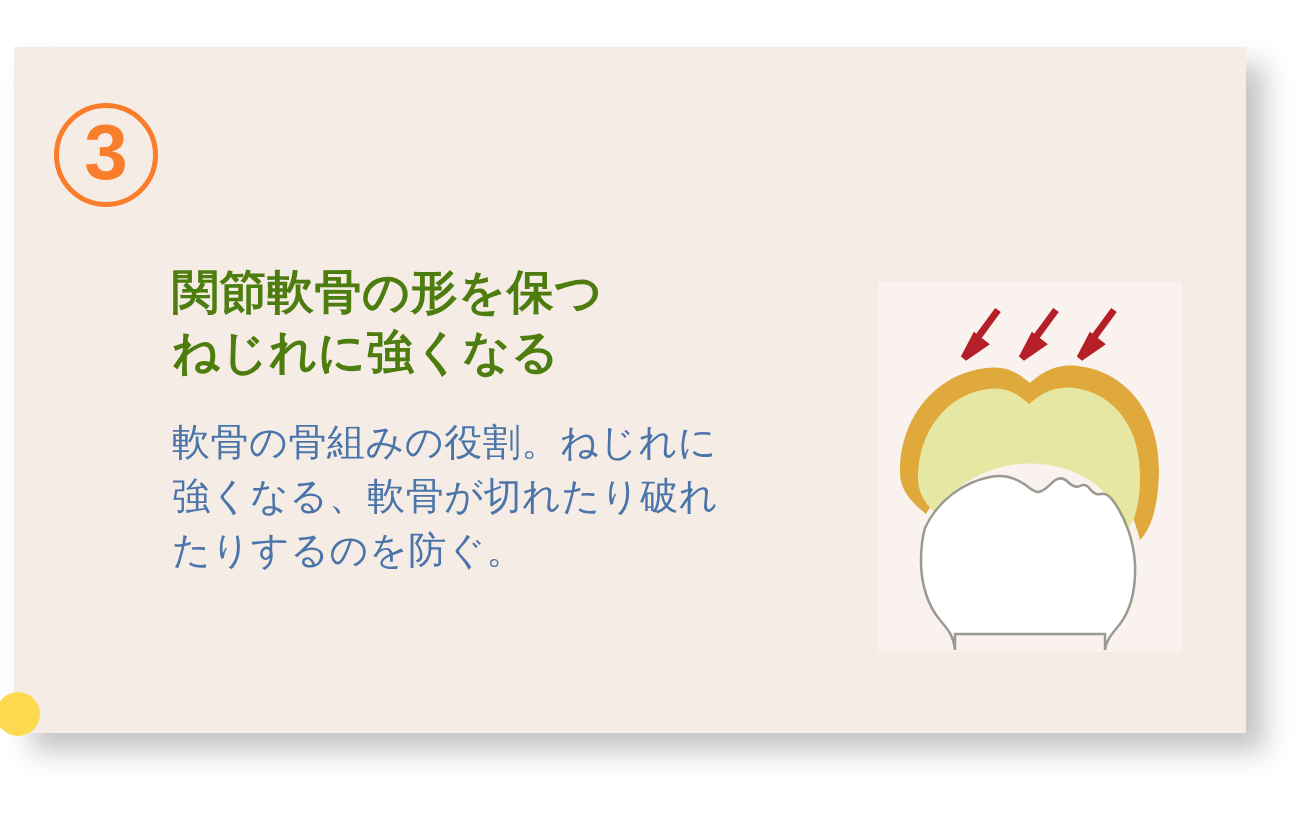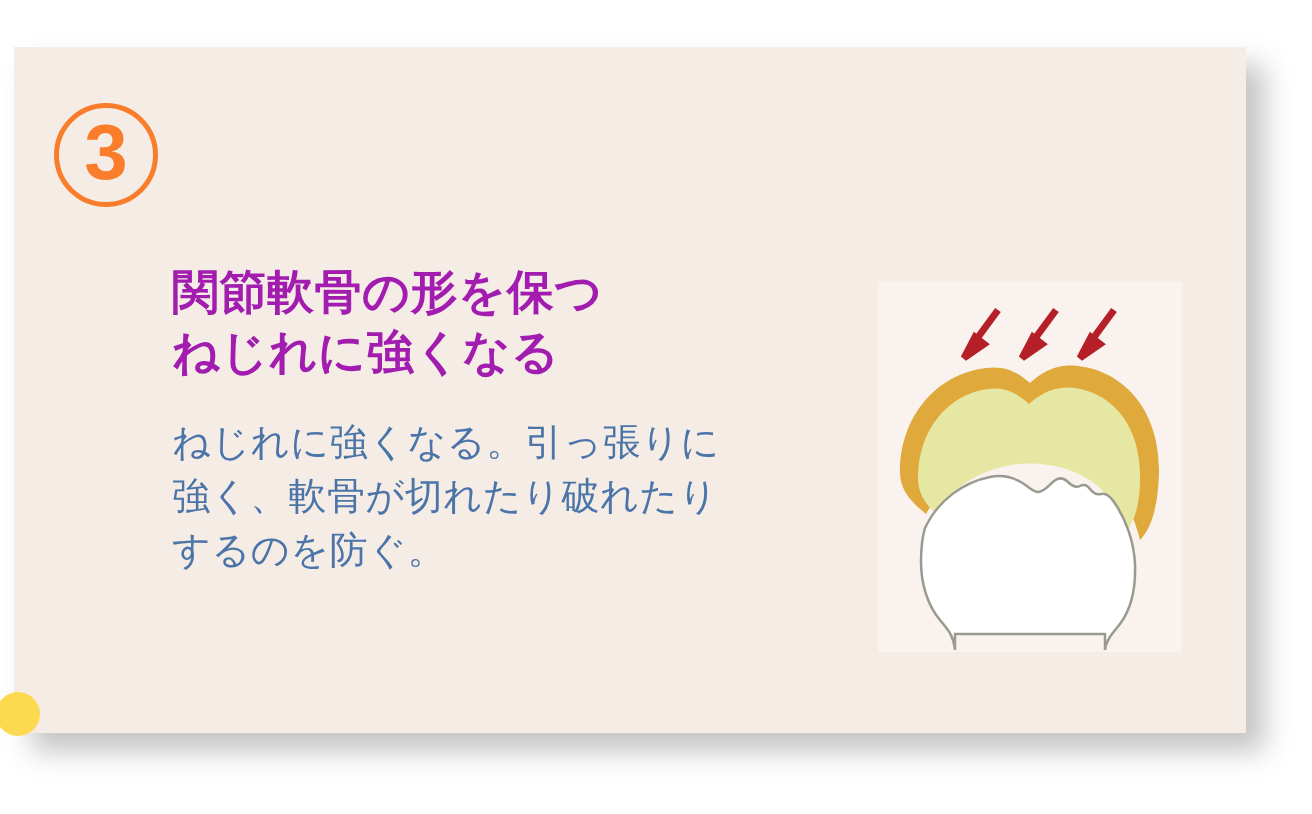--- a/index.html
+++ b/index.html
@@ -75,21 +75,21 @@
 
   
   #text-block {
     position: absolute;
     left: 158px;
     top: 215px;
     width: 560px;
   }
 
   #subtitle {
-    color: #a21caf;
+    color: #4d7c0f;
     font-size: 47px;
     font-weight: bold;
     line-height: 1.28;
     white-space: pre-line;
     letter-spacing: 0.5px;
   }
 
   #body-text {
     margin-top: 34px;
     color: #4b75a9;
@@ -128,21 +128,21 @@
 
   <div id="card">
 
     <div id="title-row">
       <div id="step-badge">3</div>
     </div>
 
     <div id="text-block">
       <div id="subtitle">関節軟骨の形を保つ
 ねじれに強くなる</div>
-      <div id="body-text">ねじれに強くなる。引っ張りに強く、軟骨が切れたり破れたりするのを防ぐ。</div>
+      <div id="body-text">軟骨の骨組みの役割。ねじれに強くなる、軟骨が切れたり破れたりするのを防ぐ。</div>
     </div>
 
     <div id="illustration">
       <svg width="304" height="370" viewBox="0 0 304 370">
 
         <g stroke="#b51f28" stroke-width="7" fill="#b51f28" stroke-linecap="butt">
           <g>
             <line x1="120" y1="28" x2="95" y2="62"></line>
             <polygon points="86,76 106,62 97,55"></polygon>
           </g>

